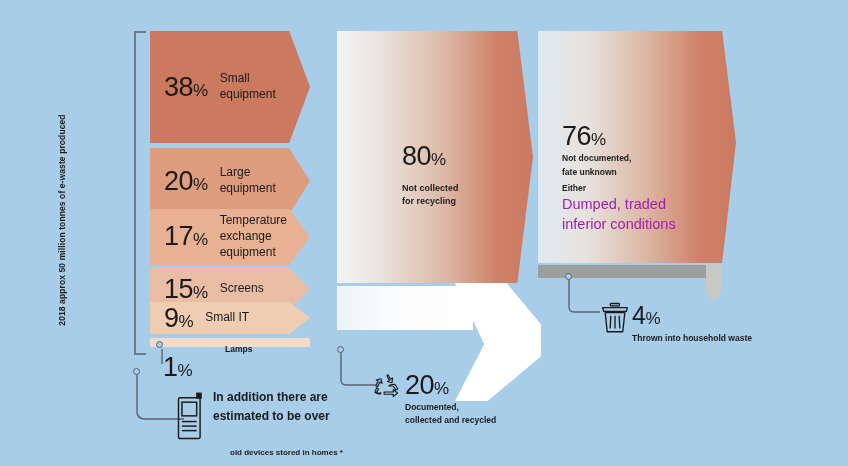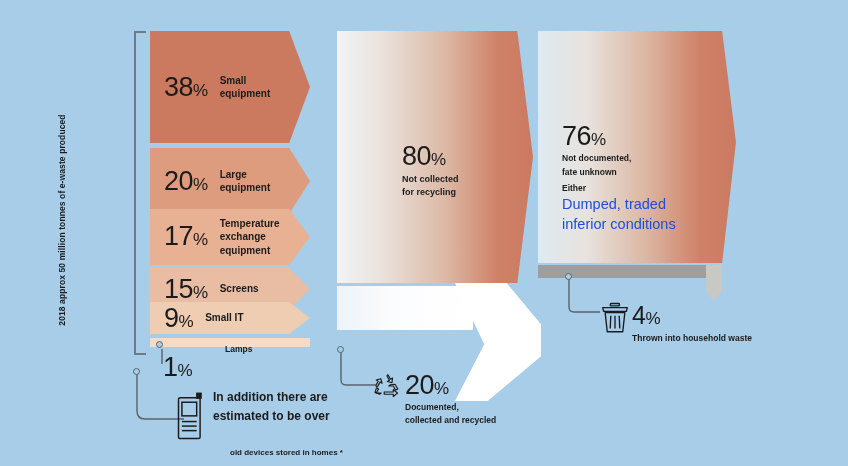--- a/index.html
+++ b/index.html
@@ -60,24 +60,24 @@
   }
   .pct {
     font-size: 27px;
     font-weight: 300;
     letter-spacing: -0.5px;
     line-height: 1;
     white-space: nowrap;
   }
   .pct .sym { font-size: 17px; }
   .cat-label {
-    font-size: 10px;
+    font-size: 12px;
     line-height: 1.33;
     margin-left: 12px;
-    font-weight: bold;
+    font-weight: normal;
     color: #1b1b1b;
   }
   #bar-lamps {
     left: 150px;
     width: 160px;
     height: 9px;
     background: #f4dcc9;
     border-radius: 1px;
   }
   #lamps-label {
@@ -103,21 +103,21 @@
   #mid-arrow {
     left: 455px; top: 283px; width: 86px; height: 118px;
     background: #ffffff;
     clip-path: polygon(0 0, 60% 0, 100% 35%, 100% 62%, 38% 100%, 0 100%, 34% 52%);
   }
   #mid-stat {
     left: 402px; top: 143px;
   }
   #mid-stat .pct { font-size: 27px; }
   #mid-sub {
-    font-size: 9px; line-height: 1.45; margin-top: 3px; font-weight: bold;
+    font-size: 9px; line-height: 1.45; margin-top: 12px; font-weight: bold;
   }
 
   
   #right-main {
     left: 538px; top: 31px; width: 198px; height: 232px;
     background: linear-gradient(to right, #dfeaf2 0%, #e7e2dd 25%, #dcb6a2 55%, #cf8167 82%, #cb7a60 100%);
     clip-path: polygon(0 0, 93% 0, 100% 48%, 93% 100%, 0 100%);
   }
   #right-graybar {
     left: 538px; top: 265px; width: 172px; height: 13px;
@@ -131,21 +131,21 @@
   #right-stat { left: 562px; top: 83px; margin-top: 40px; }
   #right-stat .pct { font-size: 27px; }
   #right-sub { font-size: 8.5px; line-height: 1.6; margin-top: 2px; font-weight: bold; }
   #right-either {
     left: 562px; top: 183px;
     font-size: 8.5px; font-weight: bold;
   }
   #right-headline {
     left: 562px; top: 195px;
     font-size: 14.5px; line-height: 1.36; font-weight: normal;
-    color: #1d4ed8;
+    color: #a21caf;
   }
 
   
   .dot {
     width: 7px; height: 7px; border-radius: 50%;
     background: #a8cde8; border: 1.4px solid #59636c;
     box-sizing: border-box;
   }
   .conn { stroke: #59636c; stroke-width: 1.4; fill: none; }
 

